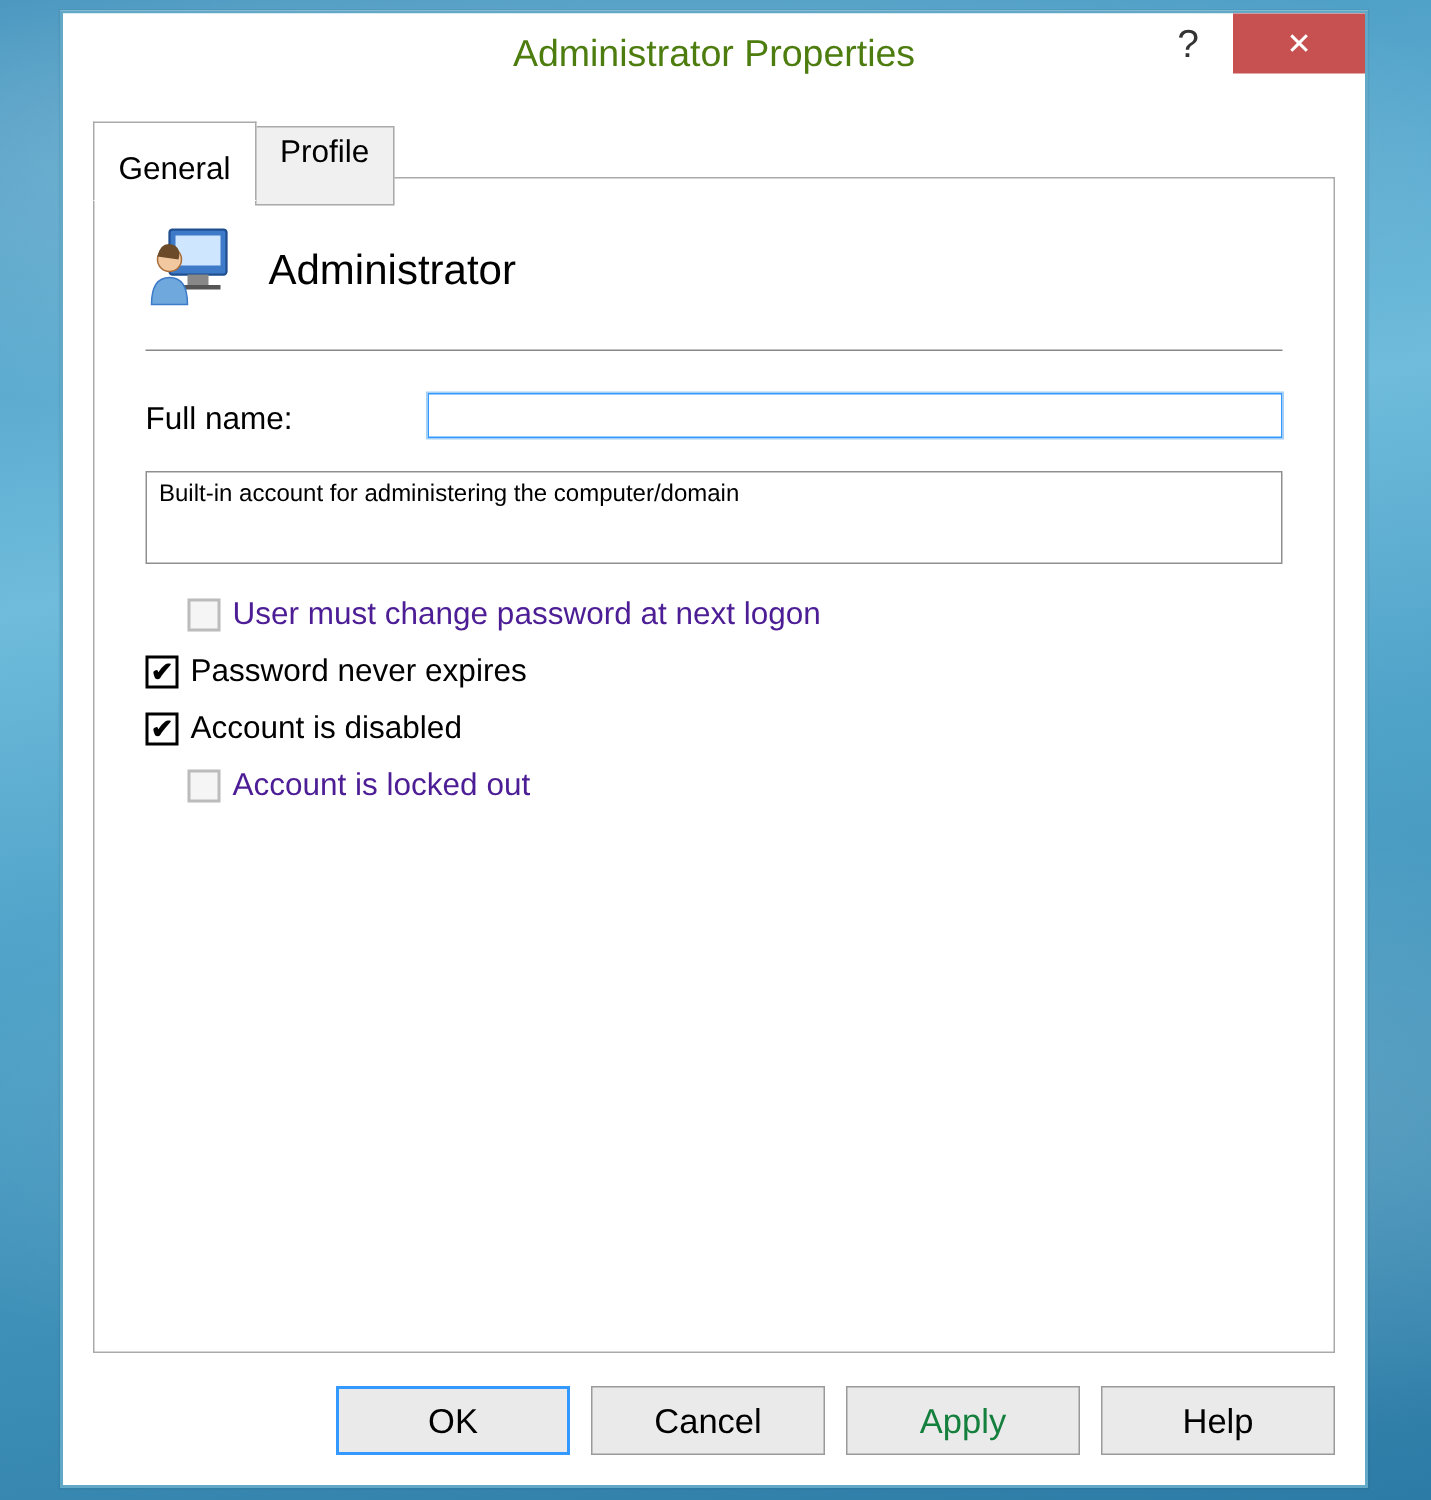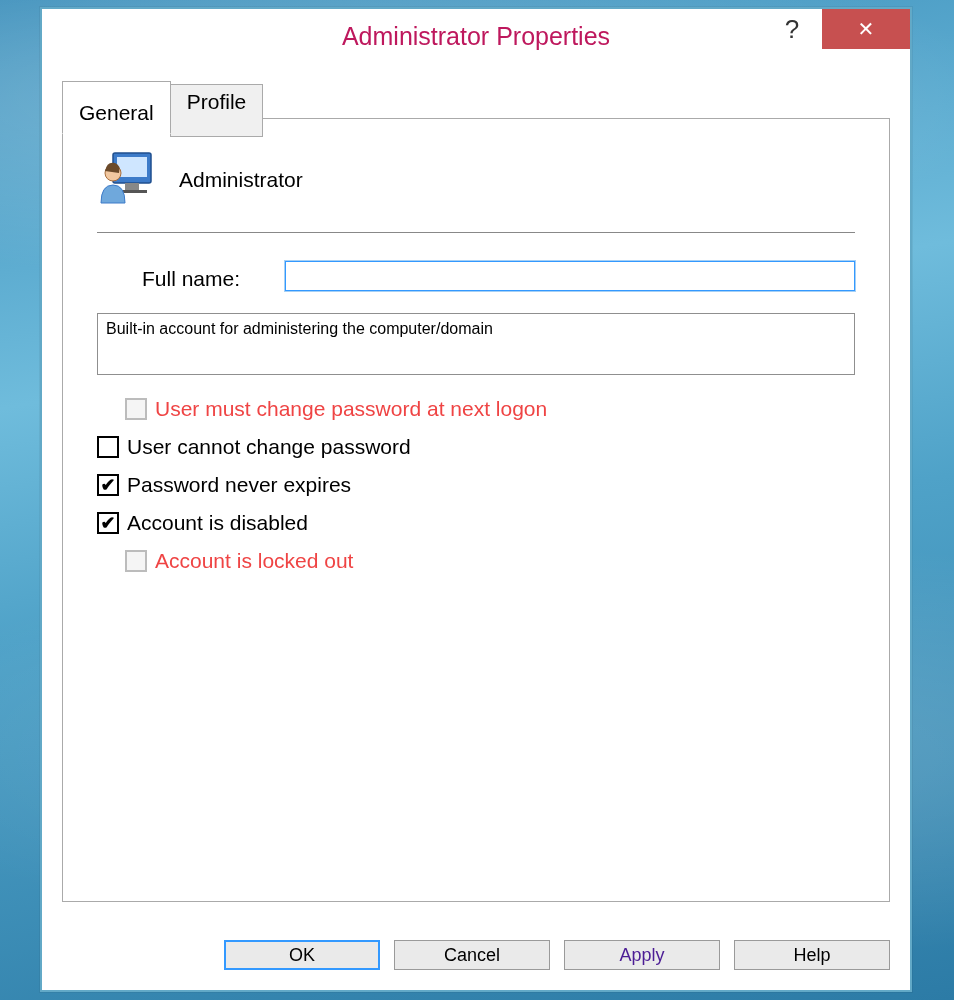--- a/index.html
+++ b/index.html
@@ -37,21 +37,21 @@
     background: #fff;
     display: flex;
     align-items: center;
     position: relative;
   }
   .titlebar-title {
     position: absolute;
     left: 0; right: 0;
     text-align: center;
     font-size: 25px;
-    color: #be185d;
+    color: #4d7c0f;
   }
   .titlebar-controls {
     position: absolute;
     right: 0;
     top: 0;
     display: flex;
     height: 40px;
   }
   .help-btn {
     width: 60px;
@@ -119,37 +119,36 @@
     bottom: 0;
     padding: 28px 34px;
   }
   .user-header {
     display: flex;
     align-items: center;
     gap: 22px;
     margin-bottom: 20px;
   }
   .user-label {
-    font-size: 21px;
+    font-size: 28px;
   }
   .divider {
     border: none;
     border-top: 1px solid #888;
     margin: 6px 0 28px 0;
   }
   .form-row {
     display: flex;
     align-items: flex-start;
     margin-bottom: 22px;
   }
   .form-label {
     width: 188px;
     font-size: 21px;
     padding-top: 6px;
-    text-align: center;
   }
   .form-input {
     flex: 1;
     font-family: inherit;
     font-size: 16px;
     padding: 5px 8px;
     border: 1px solid #8f8f8f;
   }
   .form-input.focused {
     border: 1px solid #3399ff;
@@ -164,21 +163,21 @@
     margin-top: 16px;
   }
   .check-row {
     display: flex;
     align-items: center;
     gap: 8px;
     font-size: 21px;
     margin-bottom: 14px;
   }
   .check-row.disabled {
-    color: #ef4444;
+    color: #4c1d95;
     padding-left: 28px;
   }
   .checkbox {
     width: 22px;
     height: 22px;
     border: 2px solid #000;
     background: #fff;
     display: inline-flex;
     align-items: center;
     justify-content: center;
@@ -197,33 +196,33 @@
     position: absolute;
     left: 20px;
     right: 20px;
     bottom: 20px;
     display: flex;
     justify-content: flex-end;
     gap: 14px;
   }
   .btn {
     width: 156px;
-    height: 30px;
+    height: 46px;
     background: #eaeaea;
     border: 1px solid #9a9a9a;
     font-family: inherit;
-    font-size: 18px;
+    font-size: 23px;
     cursor: pointer;
   }
   .btn.default {
     border: 2px solid #3399ff;
     background: #eaeaea;
   }
   .btn.disabled {
-    color: #4c1d95;
+    color: #15803d;
     cursor: default;
   }
 </style>
 </head>
 <body>
 <div class="bg-wave"></div>
 
 <div class="dialog">
 
   <div class="titlebar">
@@ -272,24 +271,20 @@
         <textarea class="form-input" style="">Built-in account for administering the computer/domain</textarea>
       </div>
 
       <div class="checks">
 
         <div class="check-row disabled">
           <span class="checkbox"></span>
           <span>User must change password at next logon</span>
         </div>
 
-        <div class="check-row">
-          <span class="checkbox"></span>
-          <span>User cannot change password</span>
-        </div>
 
         <div class="check-row">
           <span class="checkbox">
               <span class="checkmark">✔</span>
             </span>
           <span>Password never expires</span>
         </div>
 
         <div class="check-row">
           <span class="checkbox">

